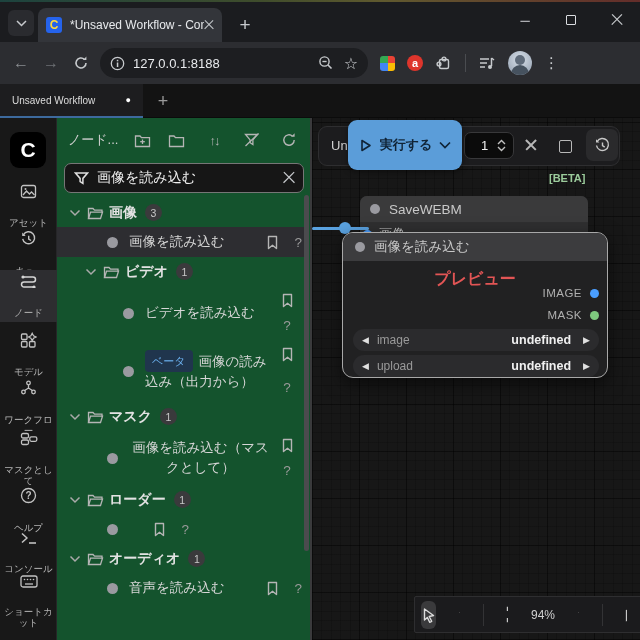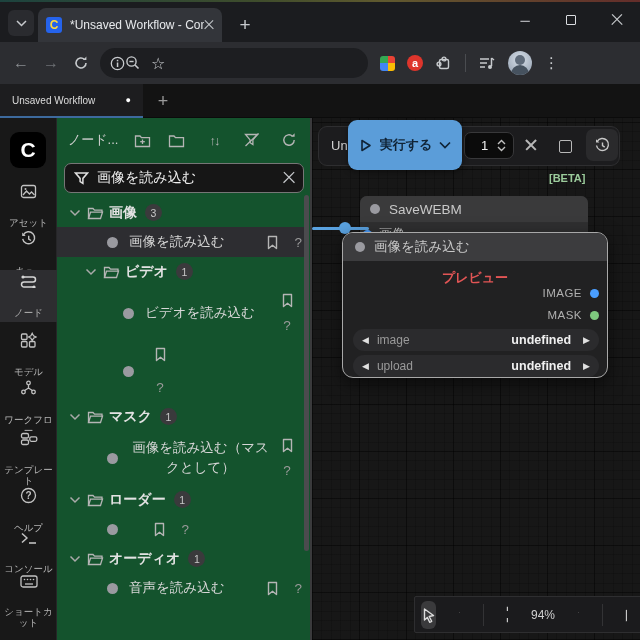--- a/index.html
+++ b/index.html
@@ -100,21 +100,21 @@
   .ndot{width:10px;height:10px;border-radius:50%;background:#9a9aa0;flex:none;}
   .ntitle-text{color:#c8c8c8;font-size:13.5px;}
   #sw-input{position:absolute;left:3px;top:29px;display:flex;align-items:center;gap:7px;}
   .port-dot{width:9px;height:9px;border-radius:50%;}
   .port-label{color:#c8c8c8;font-size:13px;}
   #link-line{left:0px;top:108.5px;width:57px;height:3px;background:#5aa2e0;border-radius:2px;}
   #link-dot{left:27px;top:104px;width:12px;height:12px;border-radius:50%;background:#5aa2e0;}
 
   #node-loadimage{left:30px;top:114px;width:266px;height:146px;background:#212122;border:1.5px solid #a8a8a8;border-radius:11px;box-shadow:0 6px 18px rgba(0,0,0,.55);overflow:hidden;}
   #node-loadimage .ntitle{height:28px;background:#3c3c3e;display:flex;align-items:center;padding:0 12px;gap:9px;}
-  #preview-label{position:absolute;left:0;top:36px;width:100%;text-align:center;font-size:13px;font-weight:bold;}
+  #preview-label{position:absolute;left:0;top:36px;width:100%;text-align:center;font-size:16px;font-weight:bold;}
   .out-row{position:absolute;right:8px;display:flex;align-items:center;gap:8px;}
   .out-label{color:#b0b0b0;font-size:11.5px;letter-spacing:.5px;}
   .widget{position:absolute;left:10px;width:246px;height:22px;background:#2b2b2d;border-radius:11px;display:flex;align-items:center;padding:0 9px;gap:8px;}
   .w-arrow{color:#e0e0e0;font-size:9px;line-height:1;}
   .w-name{flex:1;color:#9a9a9a;font-size:12px;}
   .w-value{color:#f0f0f0;font-size:12.5px;font-weight:bold;margin-right:4px;}
 
   #c-bottombar{left:102px;top:478px;width:245px;height:37px;background:#1b1b1d;border:1px solid #2e2e30;border-radius:2px;display:flex;align-items:center;padding:0 6px;gap:23px;}
   #tool-cursor{width:32px;height:28px;background:#3a3a3c;border-radius:6px;display:flex;align-items:center;justify-content:center;}
   .bb-div{width:1px;height:22px;background:#333335;}
@@ -155,20 +155,21 @@
           <path d="M13 8a5 5 0 1 1-1.6-3.67" fill="none" stroke="#c7cacd" stroke-width="1.6"></path>
           <path d="M13.4 1.6v3.3h-3.3z" fill="#c7cacd"></path>
         </svg>
     </span>
     <div id="url-pill">
       <svg width="15" height="15">
           <circle cx="7.5" cy="7.5" r="6.2" fill="none" stroke="#c7cacd" stroke-width="1.3"></circle>
           <rect x="6.8" y="6.5" width="1.5" height="4.5" fill="#c7cacd"></rect>
           <rect x="6.8" y="3.8" width="1.5" height="1.5" fill="#c7cacd"></rect>
         </svg>
+      <span id="url-text">127.0.0.1:8188</span>
       <svg width="16" height="16">
           <circle cx="6.5" cy="6.5" r="4.6" fill="none" stroke="#c7cacd" stroke-width="1.4"></circle>
           <line x1="4.4" y1="6.5" x2="8.6" y2="6.5" stroke="#c7cacd" stroke-width="1.4"></line>
           <line x1="10" y1="10" x2="13.5" y2="13.5" stroke="#c7cacd" stroke-width="1.6"></line>
         </svg>
       <span style="color:#c7cacd;font-size:16px;margin-left:10px;">☆</span>
     </div>
     <span class="ext-ic" id="ext-google">
         <i style="background:#34a853"></i>
         <i style="background:#ea4335"></i>
@@ -262,21 +263,21 @@
           <span class="rlb">ワークフロー</span>
         </div>
         <div class="abs rail-item" style="top: 310px; height: 55px;">
           <span class="ric">
             <svg width="18" height="14">
               <rect x="1.5" y="1.5" width="7" height="4.5" rx="1.5" fill="none" stroke="#c2c2c2" stroke-width="1.3"></rect>
               <rect x="1.5" y="8" width="7" height="4.5" rx="1.5" fill="none" stroke="#c2c2c2" stroke-width="1.3"></rect>
               <rect x="9.8" y="4.8" width="7" height="4.5" rx="1.5" fill="none" stroke="#c2c2c2" stroke-width="1.3"></rect>
             </svg>
           </span>
-          <span class="rlb">テンプレート</span>
+          <span class="rlb">マスクとして</span>
         </div>
         <div class="abs rail-item" style="top: 365px; height: 44px;">
           <span class="ric">
             <svg width="17" height="17">
               <circle cx="8.5" cy="8.5" r="7" fill="none" stroke="#c2c2c2" stroke-width="1.3"></circle>
               <text x="8.5" y="12" text-anchor="middle" font-size="10" fill="#c2c2c2" font-weight="bold">?</text>
             </svg>
           </span>
           <span class="rlb">ヘルプ</span>
         </div>
@@ -389,20 +390,21 @@
             <span>
               <svg width="13" height="15">
                 <path d="M2.5 1.5h8v12l-4-3.2-4 3.2z" fill="none" stroke="#b5b5b5" stroke-width="1.4" stroke-linejoin="round"></path>
               </svg>
             </span>
             <span class="t-help">?</span>
           </span>
         </div>
         <div class="tree-row" style="height: 62px; padding-left: 66px;">
           <span class="t-bullet"></span>
+          <span class="t-label"><span class="t-beta" style="color: rgb(108, 178, 240);">ベータ</span>画像の読み込み（出力から）</span>
           <span class="ticons stack">
             <span>
               <svg width="13" height="15">
                 <path d="M2.5 1.5h8v12l-4-3.2-4 3.2z" fill="none" stroke="#b5b5b5" stroke-width="1.4" stroke-linejoin="round"></path>
               </svg>
             </span>
             <span class="t-help">?</span>
           </span>
         </div>
         <div class="tree-row" style="height: 29px; padding-left: 12px;">

